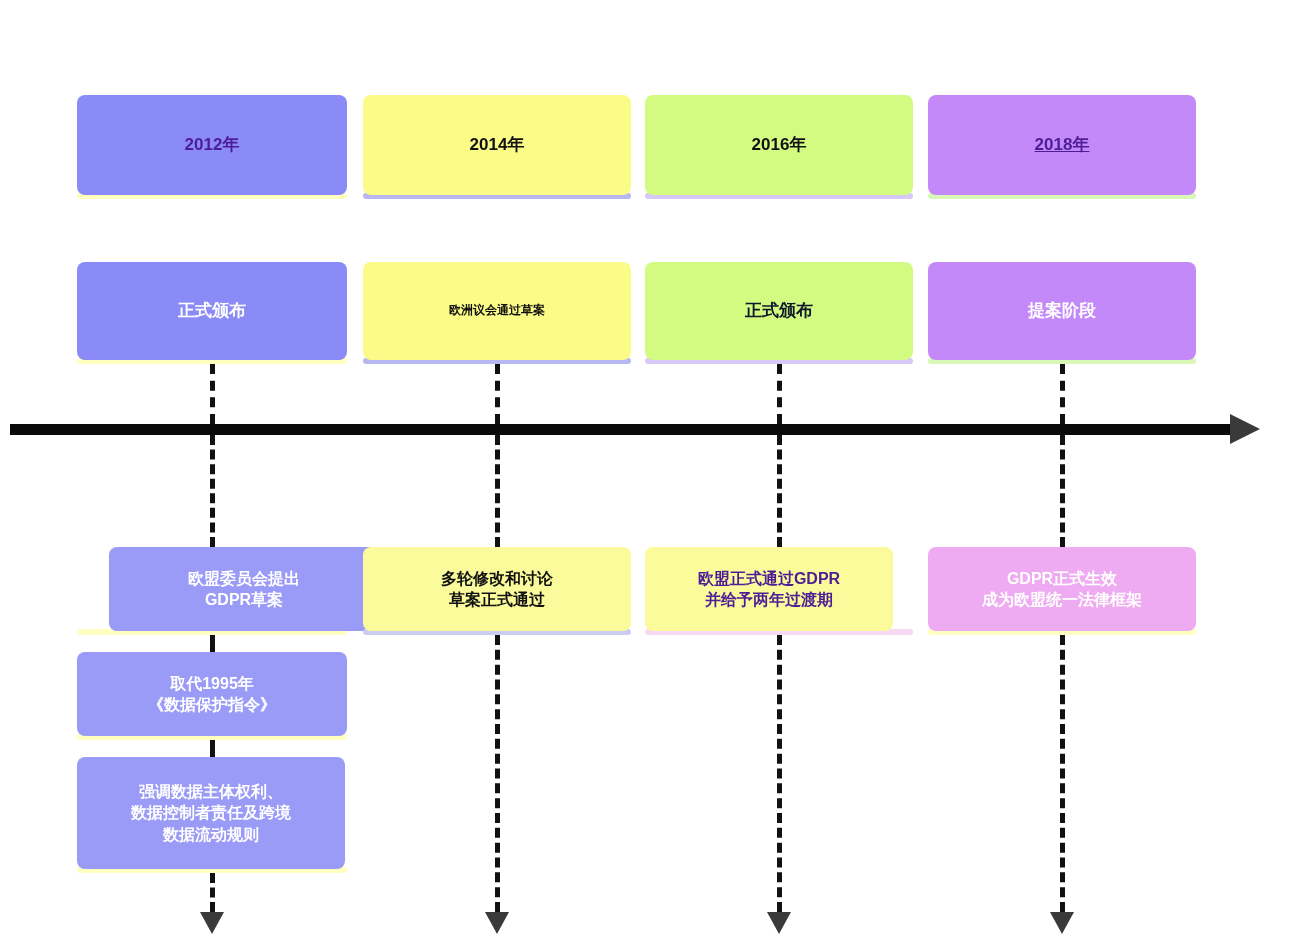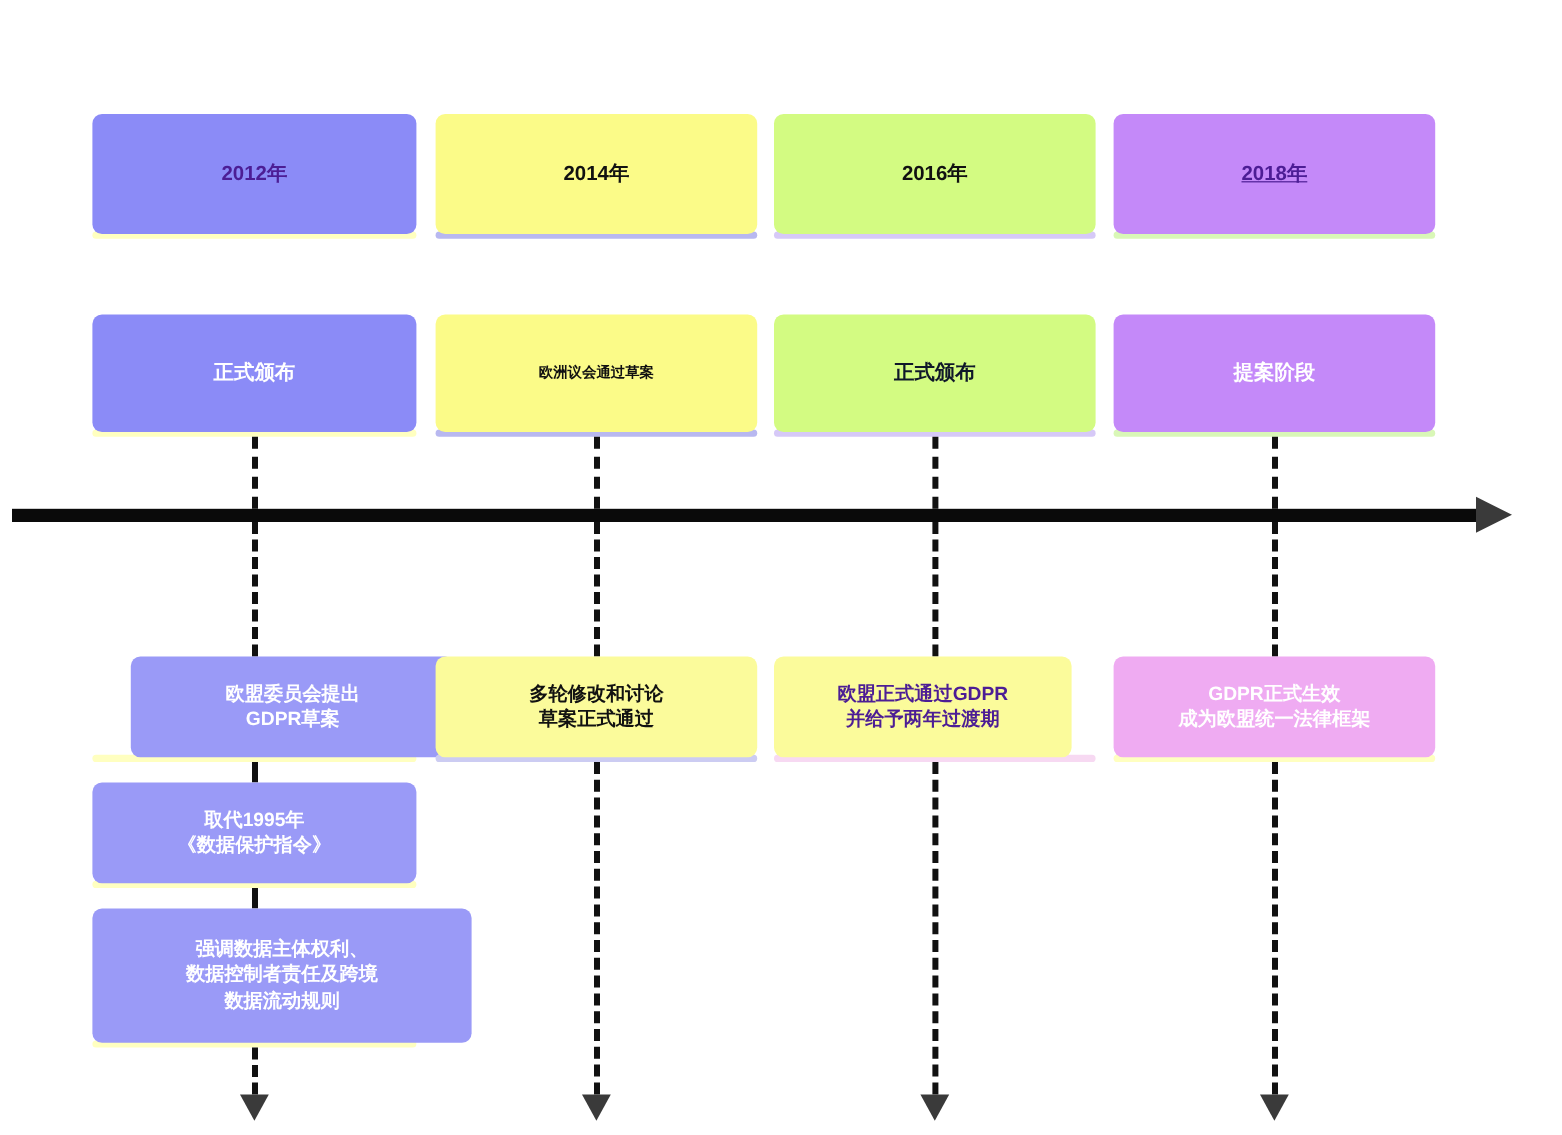--- a/index.html
+++ b/index.html
@@ -99,21 +99,21 @@
       <div class="dashed" style="left: 210px; top: 435px; height: 112px; border-left-color: rgb(17, 17, 17);"></div>
       <div class="card-shadow" style="left: 77px; top: 629px; width: 270px; height: 6px; background: rgb(255, 255, 192);"></div>
       <div class="card" style="left: 77px; top: 547px; width: 270px; height: 84px; background: rgb(154, 154, 247); color: rgb(255, 255, 255); font-size: 16px; margin-left: 32px;">欧盟委员会提出
 GDPR草案</div>
       <div class="dashed" style="left: 210px; top: 635px; height: 17px; border-left-color: rgb(17, 17, 17);"></div>
       <div class="card-shadow" style="left: 77px; top: 734px; width: 270px; height: 6px; background: rgb(255, 255, 192);"></div>
       <div class="card" style="left: 77px; top: 652px; width: 270px; height: 84px; background: rgb(154, 154, 247); color: rgb(255, 255, 255); font-size: 16px;">取代1995年
 《数据保护指令》</div>
       <div class="dashed" style="left: 210px; top: 740px; height: 17px; border-left-color: rgb(17, 17, 17);"></div>
       <div class="card-shadow" style="left: 77px; top: 867px; width: 270px; height: 6px; background: rgb(255, 255, 192);"></div>
-      <div class="card" style="left: 77px; top: 757px; width: 316px; height: 112px; background: rgb(154, 154, 247); color: rgb(255, 255, 255); font-size: 16px;">强调数据主体权利、
+      <div class="card" style="left: 77px; top: 757px; width: 268px; height: 112px; background: rgb(154, 154, 247); color: rgb(255, 255, 255); font-size: 16px;">强调数据主体权利、
 数据控制者责任及跨境
 数据流动规则</div>
       <div class="dashed" style="left: 210px; top: 873px; height: 39px; border-left-color: rgb(17, 17, 17);"></div>
       <div class="down-head" style="left: 200px; top: 912px; border-top-color: rgb(58, 58, 58);"></div>
       <div class="card-shadow" style="left: 363px; top: 193px; width: 268px; height: 6px; background: rgb(184, 184, 240);"></div>
       <div class="card" style="left: 363px; top: 95px; width: 268px; height: 100px; background: rgb(251, 251, 136); color: rgb(17, 17, 17); font-size: 17px;">2014年</div>
       <div class="card-shadow" style="left: 363px; top: 358px; width: 268px; height: 6px; background: rgb(184, 184, 240);"></div>
       <div class="card" style="left: 363px; top: 262px; width: 268px; height: 98px; background: rgb(251, 251, 136); color: rgb(17, 17, 17); font-size: 12px;">欧洲议会通过草案</div>
       <div class="dashed" style="left: 495px; top: 364px; height: 60px; border-left-color: rgb(17, 17, 17);"></div>
       <div class="dashed" style="left: 495px; top: 435px; height: 112px; border-left-color: rgb(17, 17, 17);"></div>

